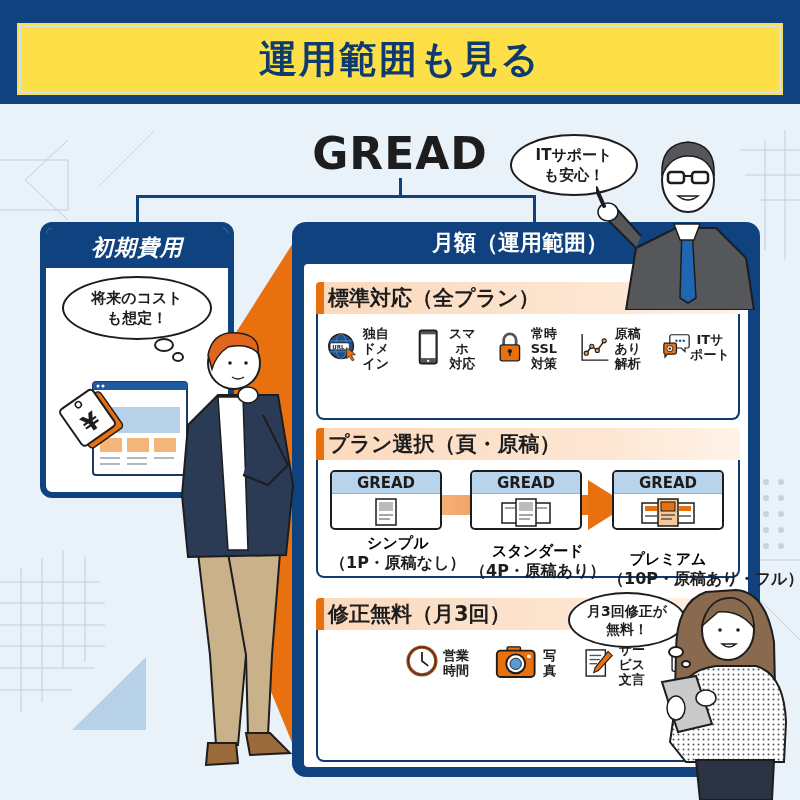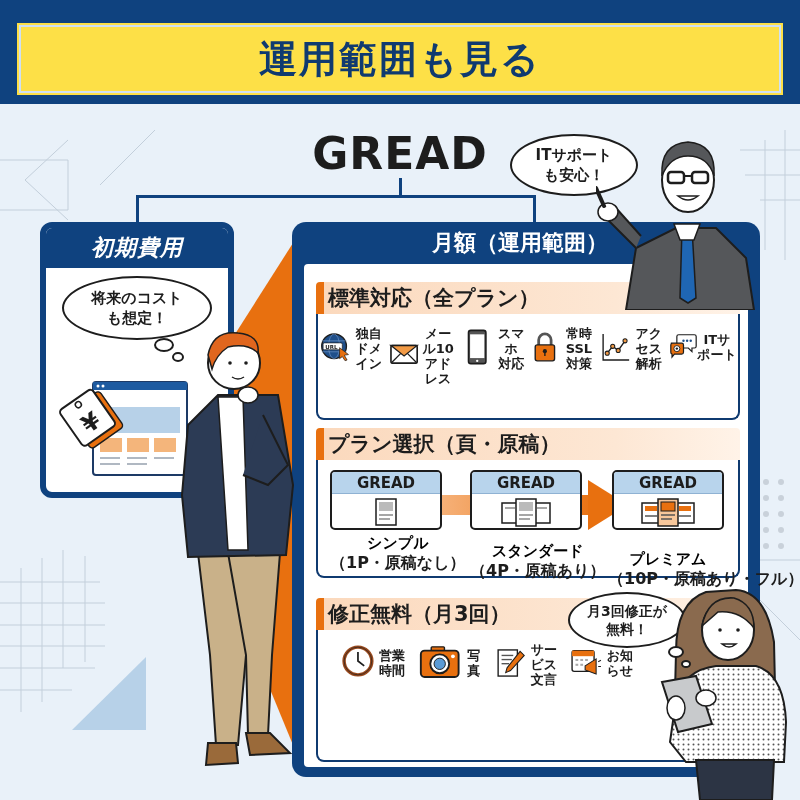--- a/index.html
+++ b/index.html
@@ -165,30 +165,20 @@
             </g>
           <rect x="6" y="17" width="28" height="10" rx="2" fill="#fff" stroke="#1d1d1d" stroke-width="1"></rect>
           <text x="18" y="25.5" font-size="8" font-weight="bold" text-anchor="middle" fill="#1d1d1d" font-family="DejaVu Sans, sans-serif">URL</text>
           <polygon points="30,24 43,34 37,35 41,42 38,43 34,37 30,40" fill="#e8700f" stroke="#1d1d1d" stroke-width="1"></polygon>
         </svg>
         <div class="icon-label">独自
 ドメイン</div>
       </div>
       <div class="icon-item">
         <svg viewBox="0 0 46 46">
-          <rect x="3" y="10" width="40" height="27" rx="2" fill="#fff" stroke="#1d1d1d" stroke-width="2.5"></rect>
-          <polygon points="3,10 23,26 43,10" fill="#f29a45" stroke="#1d1d1d" stroke-width="2"></polygon>
-          <line x1="3" y1="37" x2="18" y2="22" stroke="#1d1d1d" stroke-width="2"></line>
-          <line x1="43" y1="37" x2="28" y2="22" stroke="#1d1d1d" stroke-width="2"></line>
-        </svg>
-        <div class="icon-label">メール10
-アドレス</div>
-      </div>
-      <div class="icon-item">
-        <svg viewBox="0 0 46 46">
           <rect x="12" y="2" width="22" height="42" rx="3" fill="#555" stroke="#1d1d1d" stroke-width="2"></rect>
           <rect x="14" y="7" width="18" height="30" fill="#fff"></rect>
           <circle cx="23" cy="40.5" r="1.5" fill="#fff"></circle>
         </svg>
         <div class="icon-label">スマホ
 対応</div>
       </div>
       <div class="icon-item">
         <svg viewBox="0 0 46 46">
           <path d="M14 21 V13 a9 9 0 0 1 18 0 V21" fill="none" stroke="#555" stroke-width="4"></path>
@@ -203,21 +193,21 @@
         <svg viewBox="0 0 46 46">
           <polyline points="6,4 6,42 44,42" fill="none" stroke="#1d1d1d" stroke-width="2"></polyline>
           <polyline points="12,32 20,22 28,28 38,14" fill="none" stroke="#1d1d1d" stroke-width="2"></polyline>
           <g fill="#f29a45" stroke="#1d1d1d" stroke-width="1.5">
               <circle cx="12" cy="32" r="3"></circle>
               <circle cx="20" cy="22" r="3"></circle>
               <circle cx="28" cy="28" r="3"></circle>
               <circle cx="38" cy="14" r="3"></circle>
             </g>
         </svg>
-        <div class="icon-label">アクセス
+        <div class="icon-label">原稿あり
 解析</div>
       </div>
       <div class="icon-item">
         <svg viewBox="0 0 46 46">
           <path d="M16 6 h26 a3 3 0 0 1 3 3 v16 a3 3 0 0 1 -3 3 h-4 v6 l-6 -6 h-16 a3 3 0 0 1 -3 -3 v-16 a3 3 0 0 1 3 -3z" fill="#fff" stroke="#1d1d1d" stroke-width="2"></path>
           <g fill="#1f4f8a">
               <circle cx="24" cy="16" r="2"></circle>
               <circle cx="30" cy="16" r="2"></circle>
               <circle cx="36" cy="16" r="2"></circle>
             </g>
@@ -299,21 +289,21 @@
       </div>
       <div class="plan-name" style="margin-top:20px;width:120px;">プレミアム</div>
       <div class="plan-sub" style="width:120px;">（10P・原稿あり・フル）</div>
     </div>
   </div>
 </div>
 
 <div class="abs" style="left:316px;top:598px;width:424px;">
   <div class="sec-head">修正無料（月3回）</div>
   <div class="sec-body" style="height:132px;">
-    <div class="icon-row" style="justify-content:flex-start;padding-left:24px;gap:8px;">
+    <div class="icon-row" style="justify-content:flex-end;padding-left:8px;gap:20px;">
       <div class="icon-item">
         <svg viewBox="0 0 46 46">
           <circle cx="23" cy="23" r="20" fill="#fff" stroke="#9a4a1e" stroke-width="5"></circle>
           <circle cx="23" cy="23" r="20" fill="none" stroke="#1d1d1d" stroke-width="1"></circle>
           <polyline points="23,10 23,23 32,30" fill="none" stroke="#1d1d1d" stroke-width="2.5"></polyline>
         </svg>
         <div class="icon-label">営業時間</div>
       </div>
       <div class="icon-item">
         <svg viewBox="0 0 46 46">

